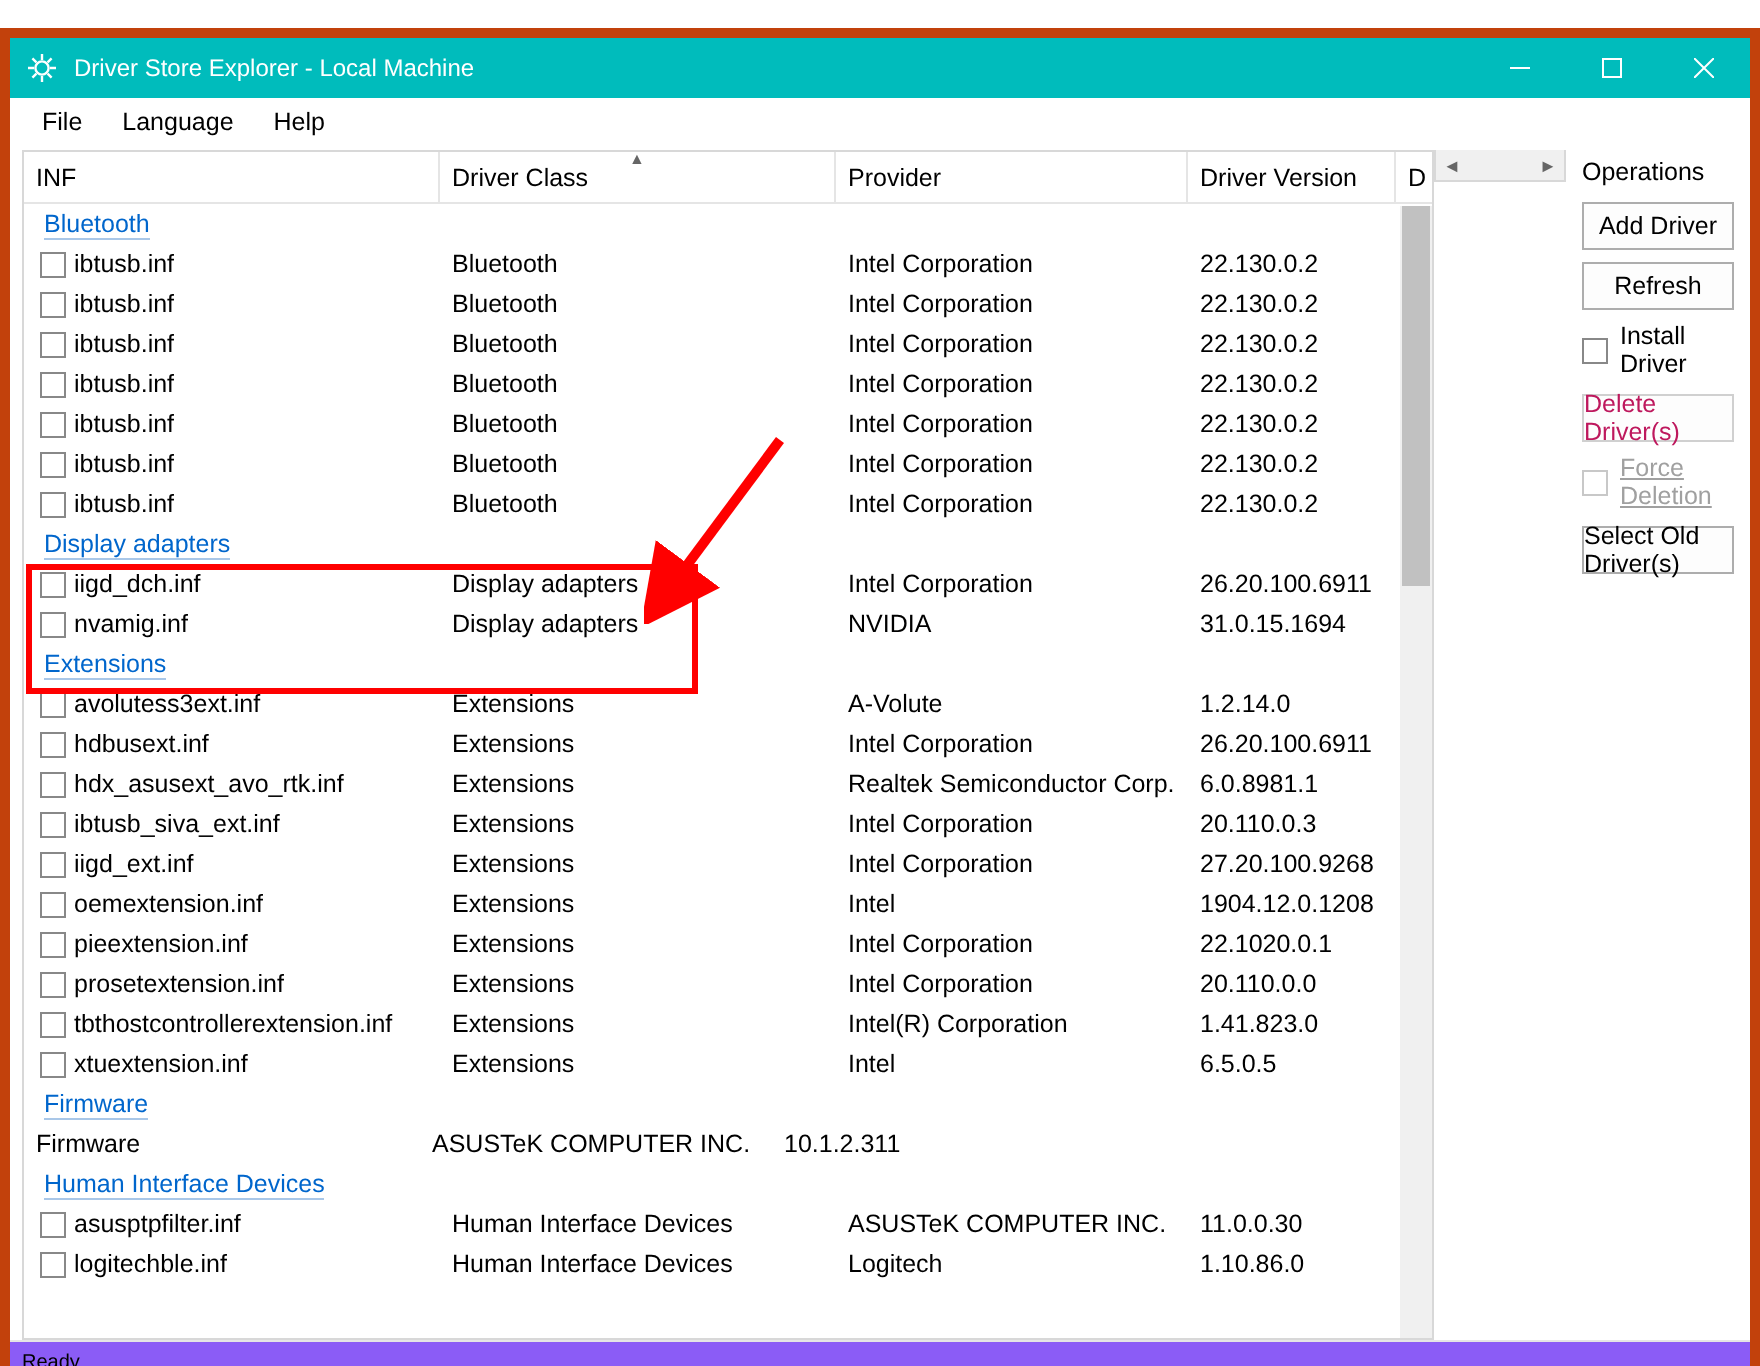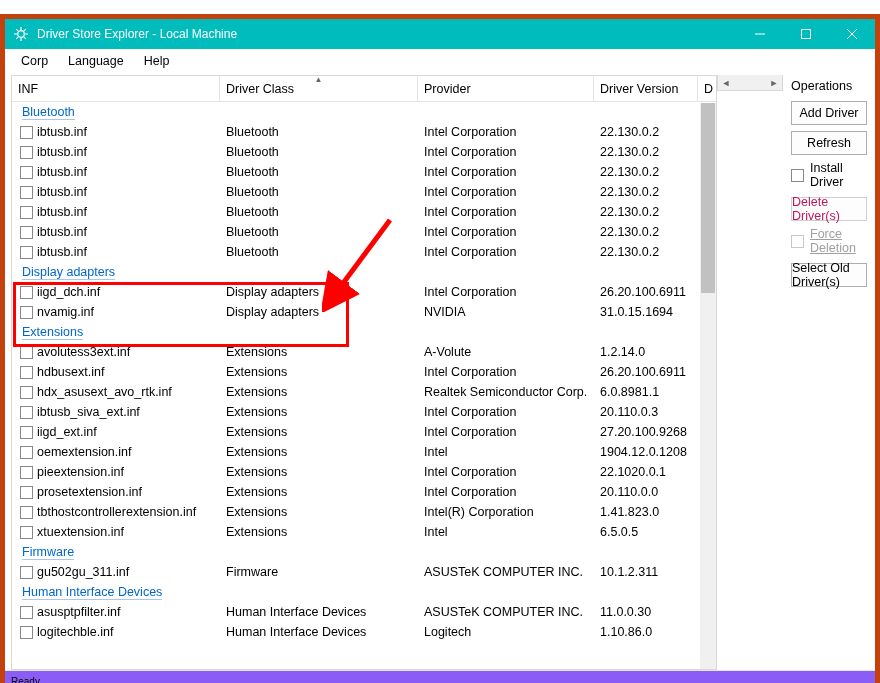--- a/index.html
+++ b/index.html
@@ -87,21 +87,21 @@
         </svg>
       </div>
     <div class="win-btn">
         <svg width="10" height="10" viewBox="0 0 10 10">
           <path d="M0 0l10 10M10 0L0 10" stroke-width="1"></path>
         </svg>
       </div>
   </div>
 
   <div class="menubar">
-    <div class="menu-item">Corp</div>
+    <div class="menu-item">File</div>
     <div class="menu-item">Language</div>
     <div class="menu-item">Help</div>
   </div>
 
   <div class="body">
     <div class="gridwrap">
       <div class="grid-scroll">
         <div class="grid-header">
           <div class="hcell col-inf">
               <span>INF</span>
@@ -318,24 +318,20 @@
                 </div>
                 <div class="cell col-class">Extensions</div>
                 <div class="cell col-prov">Intel</div>
                 <div class="cell col-ver">6.5.0.5</div>
                 <div class="cell col-d"></div>
               </div>
               <div class="group-row">
                 <span class="gname">Firmware</span>
               </div>
               <div class="row">
-                <div class="cell col-inf">
-                  <span class="chk"></span>
-                  <span>gu502gu_311.inf</span>
-                </div>
                 <div class="cell col-class">Firmware</div>
                 <div class="cell col-prov">ASUSTeK COMPUTER INC.</div>
                 <div class="cell col-ver">10.1.2.311</div>
                 <div class="cell col-d"></div>
               </div>
               <div class="group-row">
                 <span class="gname">Human Interface Devices</span>
               </div>
               <div class="row">
                 <div class="cell col-inf">

